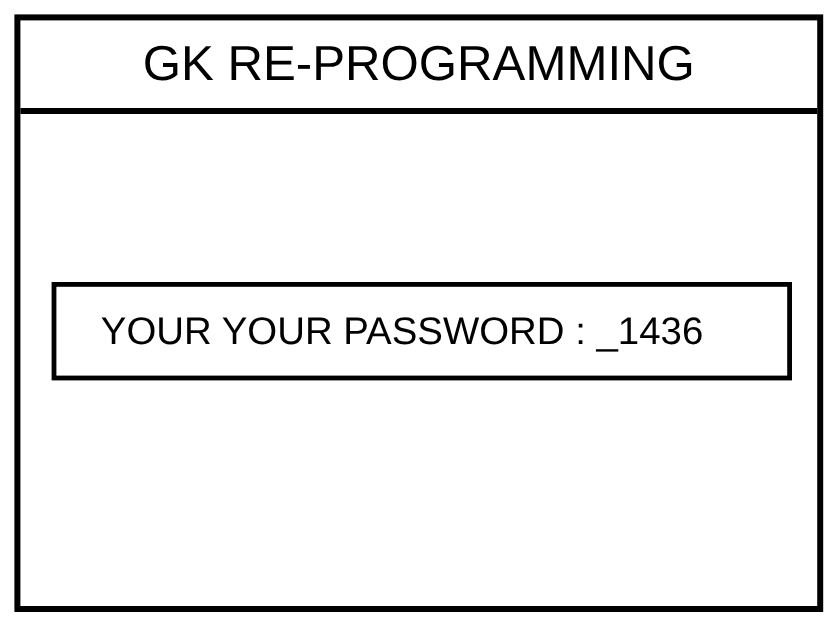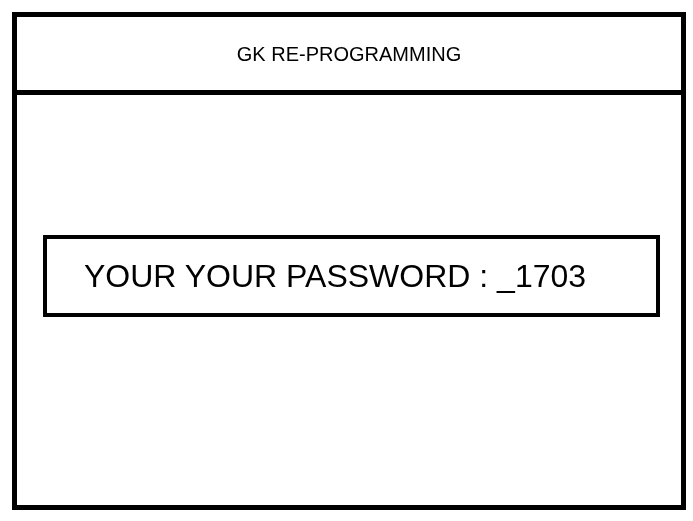--- a/index.html
+++ b/index.html
@@ -21,21 +21,21 @@
     background: #ffffff;
   }
   .titlebar {
     height: 78px;
     border-bottom: 5px solid #000000;
     display: flex;
     align-items: center;
     justify-content: center;
   }
   .title-text {
-    font-size: 20px;
+    font-size: 41px;
     line-height: 1;
     white-space: nowrap;
   }
   .content {
     position: relative;
     height: 410px;
   }
   .password-box {
     position: absolute;
     left: 26px;
@@ -56,16 +56,16 @@
 </style>
 </head>
 <body>
 
 <div class="frame">
   <div class="titlebar">
     <span class="title-text">GK RE-PROGRAMMING</span>
   </div>
   <div class="content">
     <div class="password-box">
-      <span class="password-text"><span>YOUR YOUR PASSWORD :</span> <span>_</span><span>1703</span></span>
+      <span class="password-text"><span>YOUR YOUR PASSWORD :</span> <span>_</span><span>1436</span></span>
     </div>
   </div>
 </div>
 
 </body></html>

